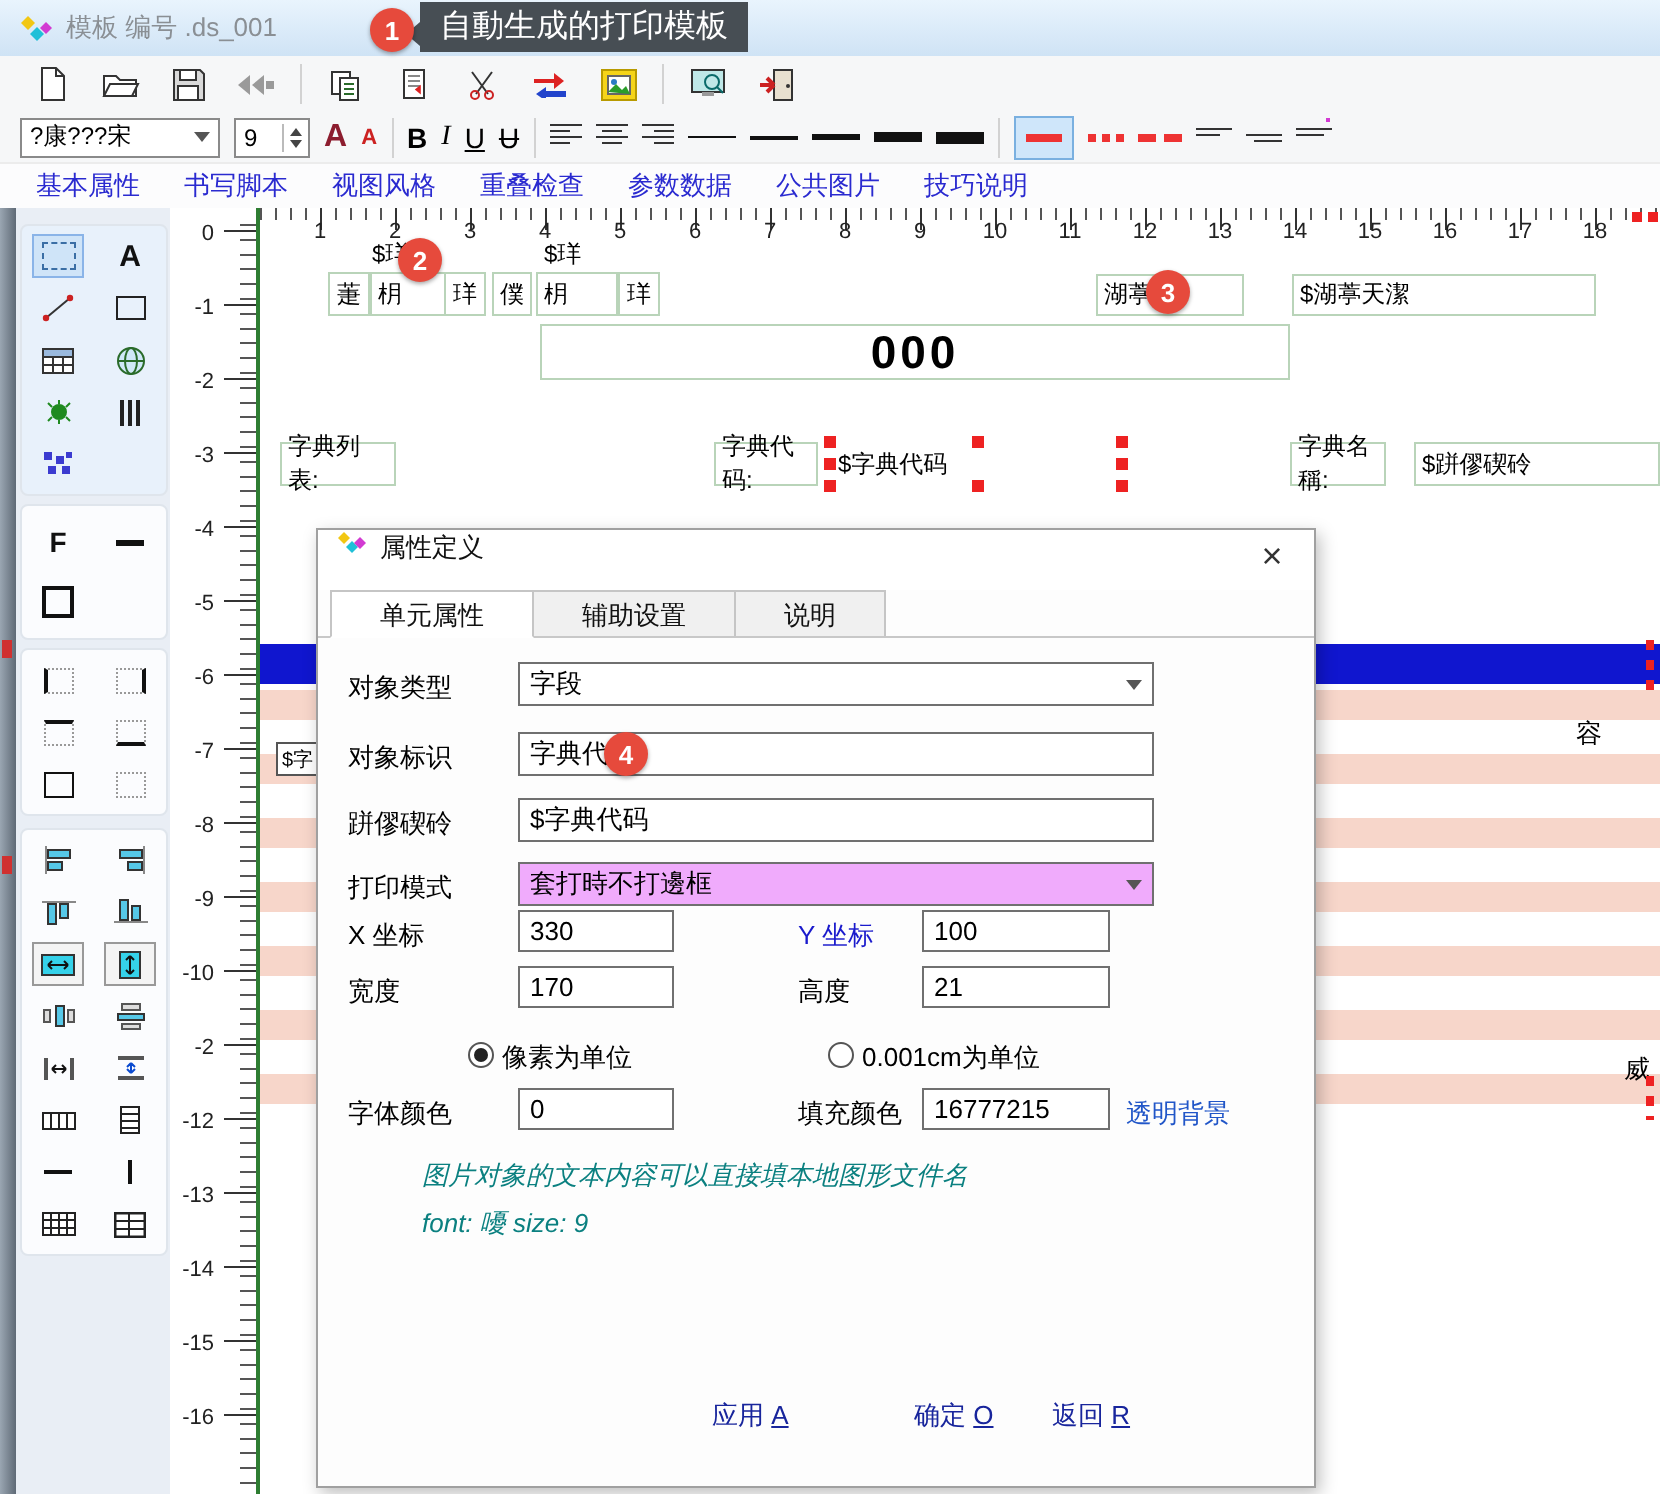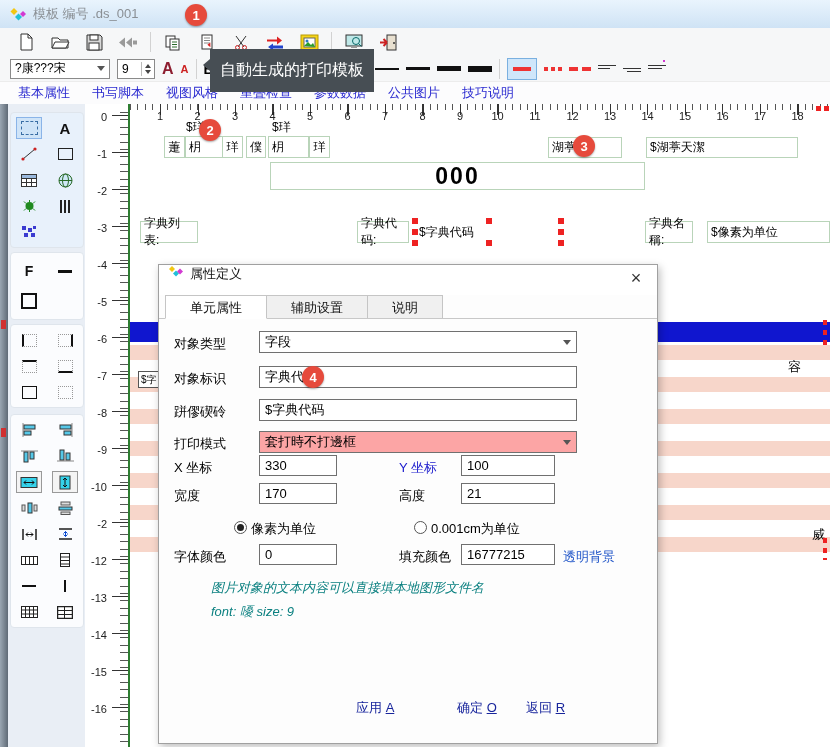--- a/index.html
+++ b/index.html
@@ -83,36 +83,36 @@
   .fbox{position:absolute;border:1px solid #b9d4b9;background:#fff;font-size:12px;color:#000;display:flex;align-items:center;padding:0 3px;box-sizing:border-box;}
   .fbox.center{justify-content:center;padding:0;}
   .flabel{position:absolute;font-size:12px;color:#000;}
   .counter{position:absolute;border:1px solid #b9d4b9;background:#fff;display:flex;align-items:center;justify-content:center;font-weight:bold;font-size:23px;letter-spacing:2px;}
   .handle{position:absolute;width:6px;height:6px;background:#e22;}
   .redcolv{position:absolute;width:4px;background:repeating-linear-gradient(to bottom,#e22 0 5px,transparent 5px 10px);}
   .fragbox{position:absolute;border:1px solid #555;background:#fff;font-size:10px;display:flex;align-items:center;padding:0 2px;box-sizing:border-box;}
   .fragtext{position:absolute;font-size:13px;color:#000;}
   
   .badge{position:absolute;width:22px;height:22px;border-radius:50%;background:#e64a3c;color:#fff;font-weight:bold;font-size:13px;display:flex;align-items:center;justify-content:center;box-shadow:0 1px 2px rgba(0,0,0,.35);z-index:60;}
-  .tooltip{left:210px;top:1px;width:164px;height:43px;background:#474e54;color:#fff;font-size:16px;display:flex;align-items:center;justify-content:center;z-index:59;margin-top:48px;}
+  .tooltip{left:210px;top:1px;width:164px;height:25px;background:#474e54;color:#fff;font-size:16px;display:flex;align-items:center;justify-content:center;z-index:59;}
   .tooltip:before{content:"";position:absolute;left:-7px;top:10px;border-top:6px solid transparent;border-bottom:6px solid transparent;border-right:7px solid #474e54;}
   
   .dialog{left:158px;top:264px;width:498px;height:478px;background:#fdfdfd;border:1px solid #a0a0a0;box-shadow:2px 3px 8px rgba(0,0,0,.25);z-index:40;}
   .dlg-title{position:absolute;left:0;top:0;width:100%;height:30px;display:flex;background:#fff;}
   .dlg-title-text{font-size:13px;color:#111;margin-left:6px;}
   .dlg-close{position:absolute;right:10px;top:3px;font-size:18px;color:#333;width:22px;text-align:center;cursor:default;}
   .tabs{position:absolute;left:6px;top:30px;height:24px;display:flex;}
   .tab{font-size:13px;padding:3px 24px;border:1px solid #c5c5c5;background:#f0f0f0;color:#111;margin-right:-1px;}
   .tab.active{background:#fff;border-bottom:1px solid #fff;position:relative;z-index:2;}
   .tabline{position:absolute;left:0;top:53px;width:100%;height:1px;background:#c8c8c8;}
   .dlbl{position:absolute;font-size:13px;color:#000;}
   .dlbl.blue{color:#1a1acc;}
   .dinp{position:absolute;border:1px solid #707070;background:#fff;font-size:13px;color:#000;display:flex;align-items:center;padding:0 5px;box-sizing:border-box;}
   .dsel{position:absolute;border:1px solid #707070;background:#fff;font-size:13px;color:#000;display:flex;align-items:center;justify-content:space-between;padding:0 5px;box-sizing:border-box;}
-  .dsel.hl{background:#fca5a5;align-items:center;}
+  .dsel.hl{background:#f0abfc;align-items:center;}
   .radio{position:absolute;width:13px;height:13px;border:1px solid #555;border-radius:50%;background:#fff;box-sizing:border-box;}
   .radio.sel:after{content:"";position:absolute;left:2px;top:2px;width:7px;height:7px;border-radius:50%;background:#222;}
   .teal{position:absolute;color:#0b8080;font-style:italic;font-size:13px;}
   .dlink{position:absolute;color:#2156c8;font-size:13px;}
   .dbtn{position:absolute;color:#18259c;font-size:13px;cursor:default;}
   .dbtn .key{text-decoration:underline;}
 </style>
 </head>
 <body>
 
@@ -552,21 +552,21 @@
 
   <span class="fbox" style="left:548px;top:137px;width:74px;height:21px;">湖葶天</span>
   <span class="fbox" style="left:646px;top:137px;width:152px;height:21px;">$湖葶天潔</span>
 
   <span class="counter" style="left:270px;top:162px;width:373px;height:26px;">000</span>
 
   <span class="fbox" style="left:140px;top:221px;width:58px;height:22px;">字典列表:</span>
   <span class="fbox" style="left:357px;top:221px;width:52px;height:22px;">字典代码:</span>
   <span class="fbox" style="left:415px;top:221px;width:148px;height:22px;border-color:transparent;">$字典代码</span>
   <span class="fbox" style="left:645px;top:221px;width:48px;height:22px;">字典名稱:</span>
-  <span class="fbox" style="left:707px;top:221px;width:123px;height:22px;">$像素为单位</span>
+  <span class="fbox" style="left:707px;top:221px;width:123px;height:22px;">$跰僇碶砱</span>
 
   <span class="handle" style="left:412px;top:218px;"></span>
   <span class="handle" style="left:412px;top:229px;"></span>
   <span class="handle" style="left:412px;top:240px;"></span>
   <span class="handle" style="left:486px;top:218px;"></span>
   <span class="handle" style="left:486px;top:240px;"></span>
   <span class="handle" style="left:558px;top:218px;"></span>
   <span class="handle" style="left:558px;top:229px;"></span>
   <span class="handle" style="left:558px;top:240px;"></span>
 

